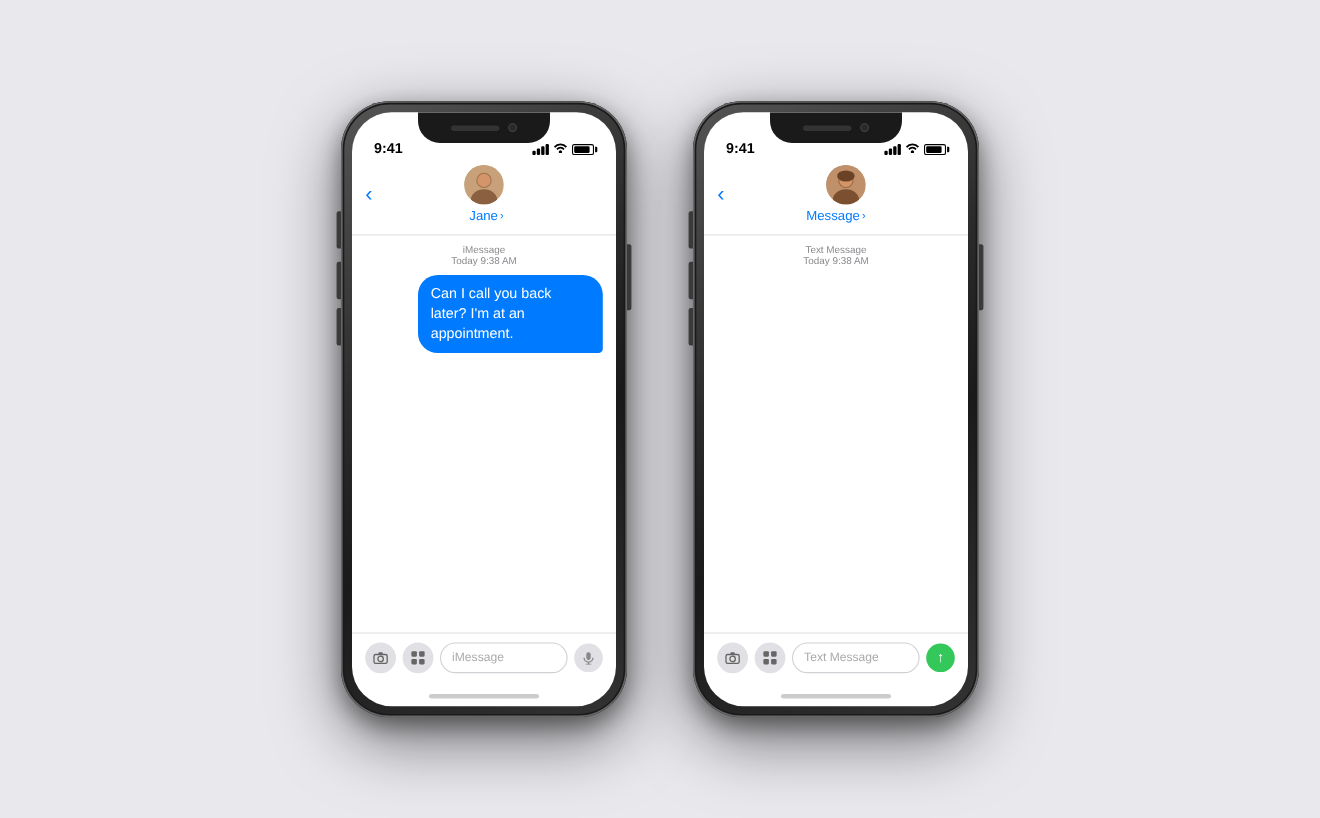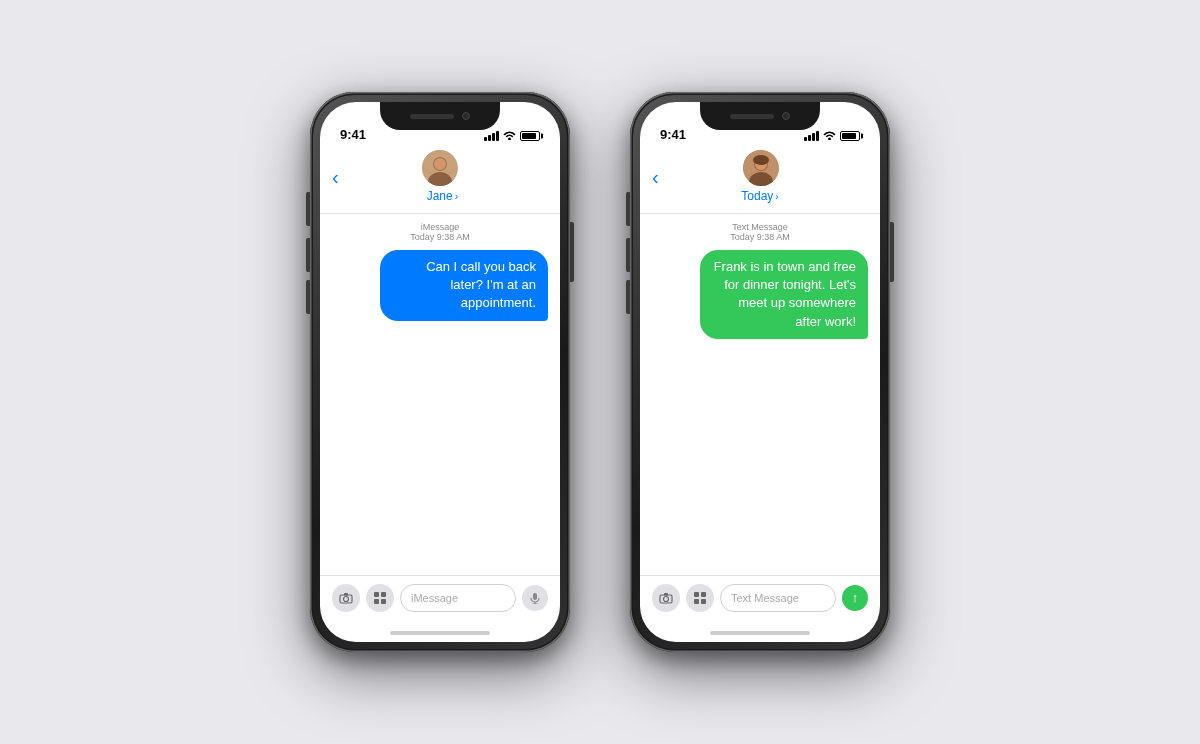--- a/index.html
+++ b/index.html
@@ -267,21 +267,20 @@
       margin-bottom: 4px;
     }
 
     .message-bubble {
       max-width: 78%;
       padding: 8px 12px;
       border-radius: 18px;
       font-size: 13px;
       line-height: 1.4;
       color: #fff;
-      text-align: right;
     }
 
     .bubble-blue {
       background: #007aff;
       align-self: flex-end;
       border-bottom-right-radius: 4px;
     }
 
     .bubble-green {
       background: #34c759;
@@ -500,32 +499,31 @@
         <div class="avatar avatar-lauren">
           <svg viewBox="0 0 36 36" xmlns="http://www.w3.org/2000/svg">
             <circle cx="18" cy="18" r="18" fill="#c0906a"></circle>
             <circle cx="18" cy="14" r="7" fill="#9a6a42"></circle>
             <ellipse cx="18" cy="32" rx="12" ry="10" fill="#7a5030"></ellipse>
             <circle cx="18" cy="14" r="6" fill="#d4956a"></circle>
             <ellipse cx="18" cy="10" rx="8" ry="5" fill="#6b4226"></ellipse>
           </svg>
         </div>
         <div class="contact-name">
-          <span>Today</span>
+          <span>Message</span>
           <span class="chevron-right">›</span>
         </div>
       </div>
     </div>
 
     <div class="messages-area">
       <div class="message-meta">
         <div>Text Message</div>
         <div>Today 9:38 AM</div>
       </div>
-      <div class="message-bubble bubble-green">Frank is in town and free for dinner tonight. Let's meet up somewhere after work!</div>
     </div>
 
     <div class="input-bar">
       <div class="input-icon-btn">
         <svg width="14" height="12" viewBox="0 0 14 12">
             <rect x="1" y="3" width="12" height="8" rx="1.5" fill="none" stroke="#666" stroke-width="1.2"></rect>
             <circle cx="7" cy="7" r="2.5" fill="none" stroke="#666" stroke-width="1.2"></circle>
             <rect x="5" y="1" width="4" height="2.5" rx="1" fill="#666"></rect>
           </svg>
       </div>

